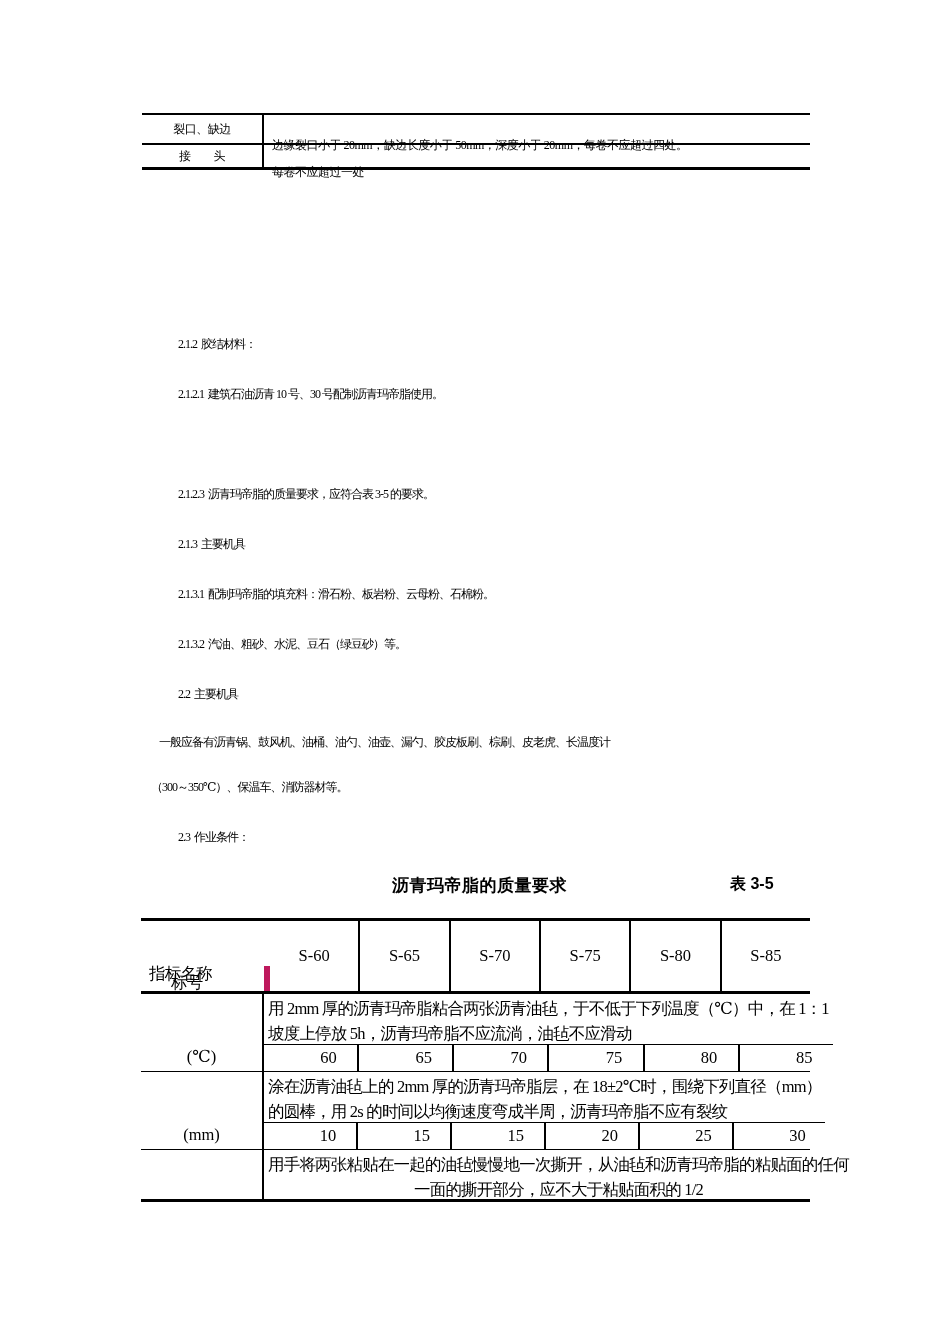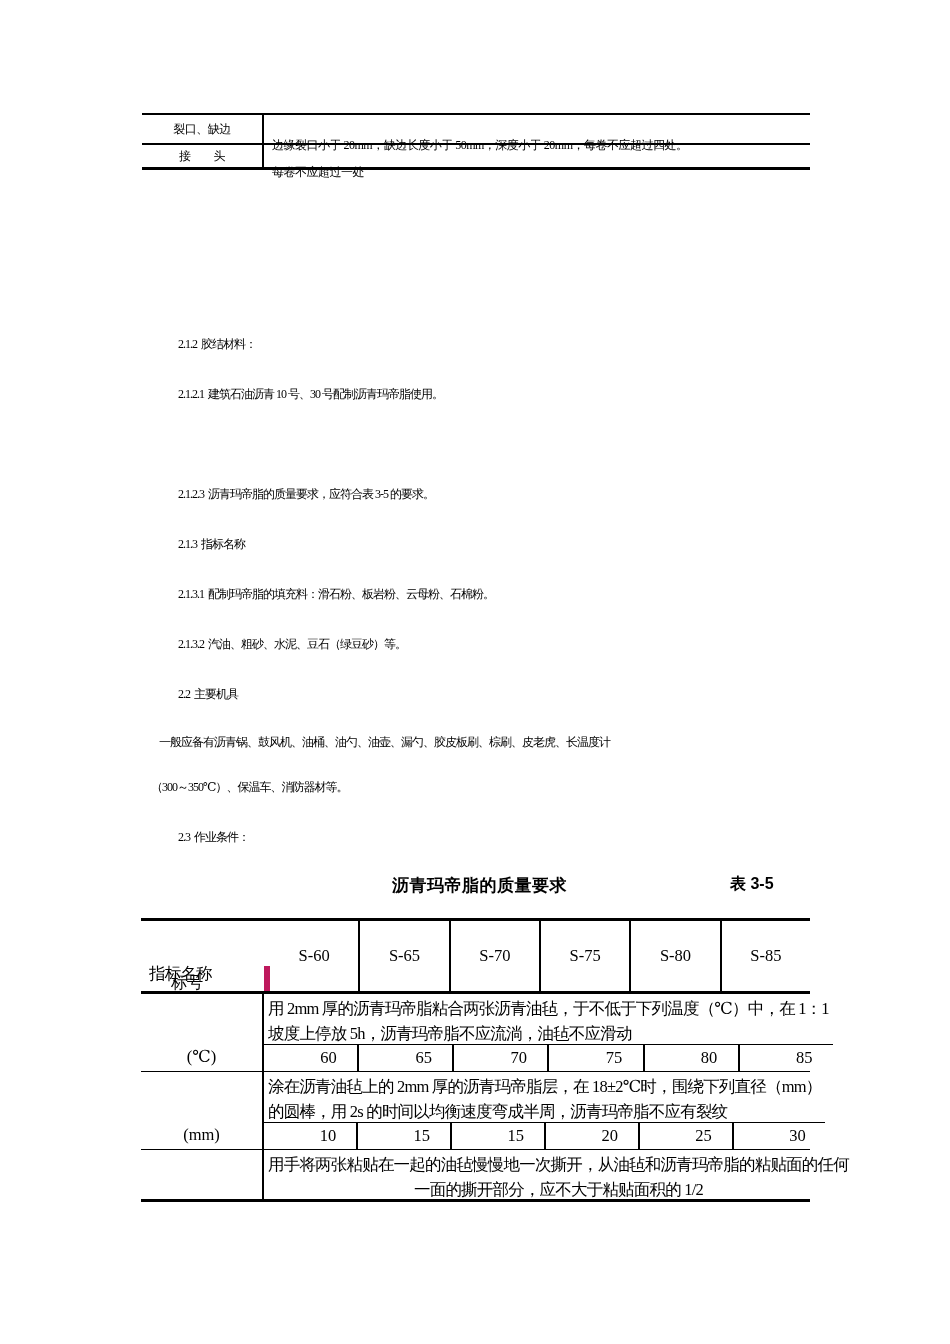--- a/index.html
+++ b/index.html
@@ -75,21 +75,21 @@
     </div>
     <div class="drow last">
       <div class="dlabel">接　　头</div>
       <div class="dcontent">每卷不应超过一处</div>
     </div>
   </div>
 
   <div class="para heading" style="top:332px">2.1.2  胶结材料：</div>
   <div class="para heading" style="top:382px">2.1.2.1  建筑石油沥青 10 号、30 号配制沥青玛帝脂使用。</div>
   <div class="para heading" style="top:482px">2.1.2.3  沥青玛帝脂的质量要求，应符合表 3-5 的要求。</div>
-  <div class="para heading" style="top:532px">2.1.3  指标名称</div>
+  <div class="para heading" style="top:532px">2.1.3  主要机具</div>
   <div class="para heading" style="top:582px">2.1.3.1  配制玛帝脂的填充料：滑石粉、板岩粉、云母粉、石棉粉。</div>
   <div class="para heading" style="top:632px">2.1.3.2  汽油、粗砂、水泥、豆石（绿豆砂）等。</div>
   <div class="para heading" style="top:682px">2.2  主要机具</div>
   <div class="para body1" style="top:730px">一般应备有沥青锅、鼓风机、油桶、油勺、油壶、漏勺、胶皮板刷、棕刷、皮老虎、长温度计</div>
   <div class="para body2" style="top:775px">（300～350℃）、保温车、消防器材等。</div>
   <div class="para heading" style="top:825px">2.3  作业条件：</div>
 
   <div class="qtitle">沥青玛帝脂的质量要求</div>
   <div class="qtableno">表 3-5</div>
 

